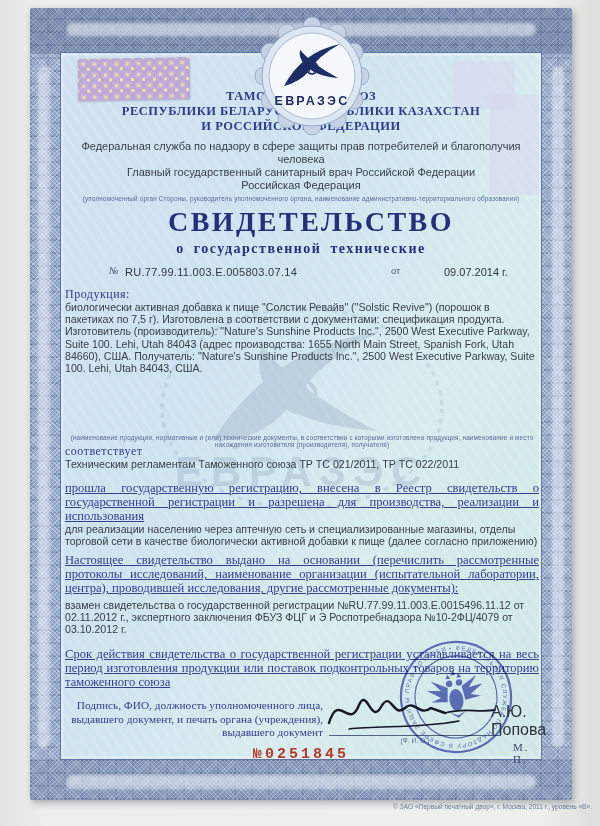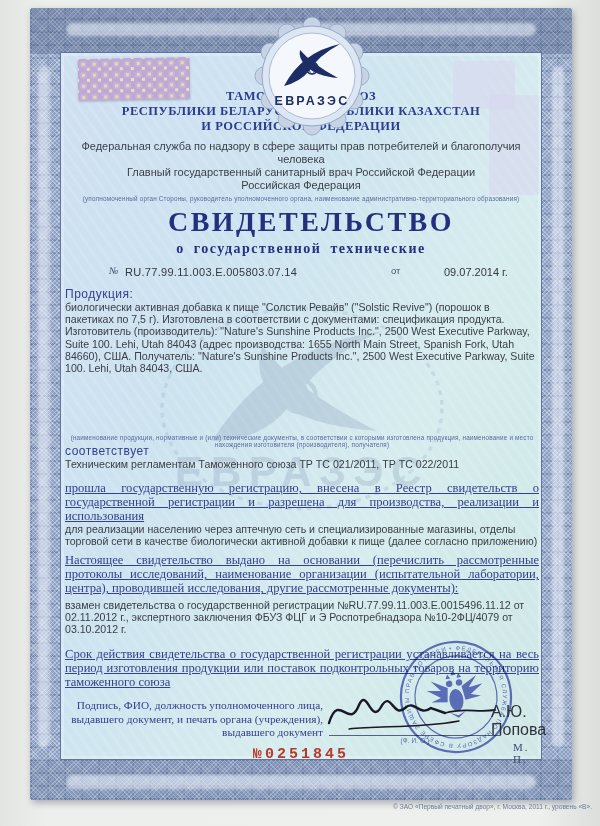--- a/index.html
+++ b/index.html
@@ -67,21 +67,21 @@
     color:#23307e;font-size:14px;letter-spacing:1.5px;word-spacing:4px;}
 
   .reg-row{top:212px;left:0;right:0;height:16px;}
   .reg-no-label{position:absolute;left:48px;top:0;font-family:"Liberation Serif",serif;
     font-style:italic;color:#44506e;font-size:10px;}
   .reg-no{position:absolute;left:64px;top:1px;color:#33373f;font-size:11px;letter-spacing:.3px;}
   .reg-date-label{position:absolute;left:330px;top:0;font-family:Liberation Sans, sans-serif;
     color:#44506e;font-size:9.5px;}
   .reg-date{position:absolute;left:347px;top:1px;color:#33373f;font-size:11px;margin-left:36px;}
 
-  .serif-blue{font-family:Liberation Sans, sans-serif;color:#33418e;}
+  .serif-blue{font-family:Liberation Serif, serif;color:#33418e;}
   .product-label{top:234px;left:4px;font-size:12px;letter-spacing:.5px;}
   .body-sans{color:#3a3e46;font-size:10.6px;line-height:12.2px;}
   .product-desc{top:248px;left:4px;width:474px;}
   .product-note{top:381px;left:4px;width:474px;text-align:center;}
 
   .watermark{position:absolute;left:86px;top:248px;width:310px;height:215px;opacity:.17;z-index:0;}
 
   .comp-intro{top:391px;left:4px;font-size:12px;letter-spacing:.5px;}
   .comp-reg{top:405px;left:4px;width:474px;}
 

